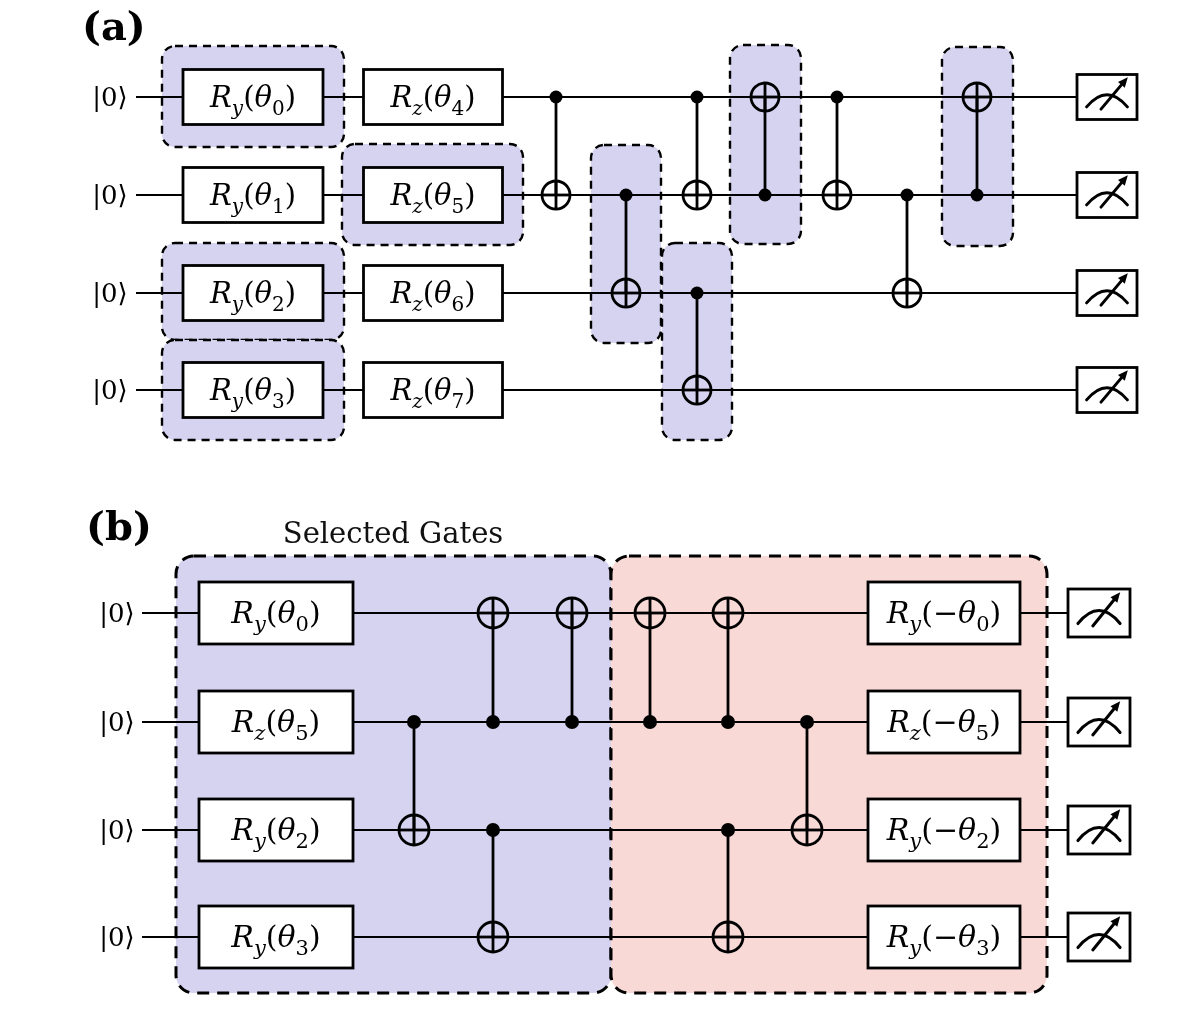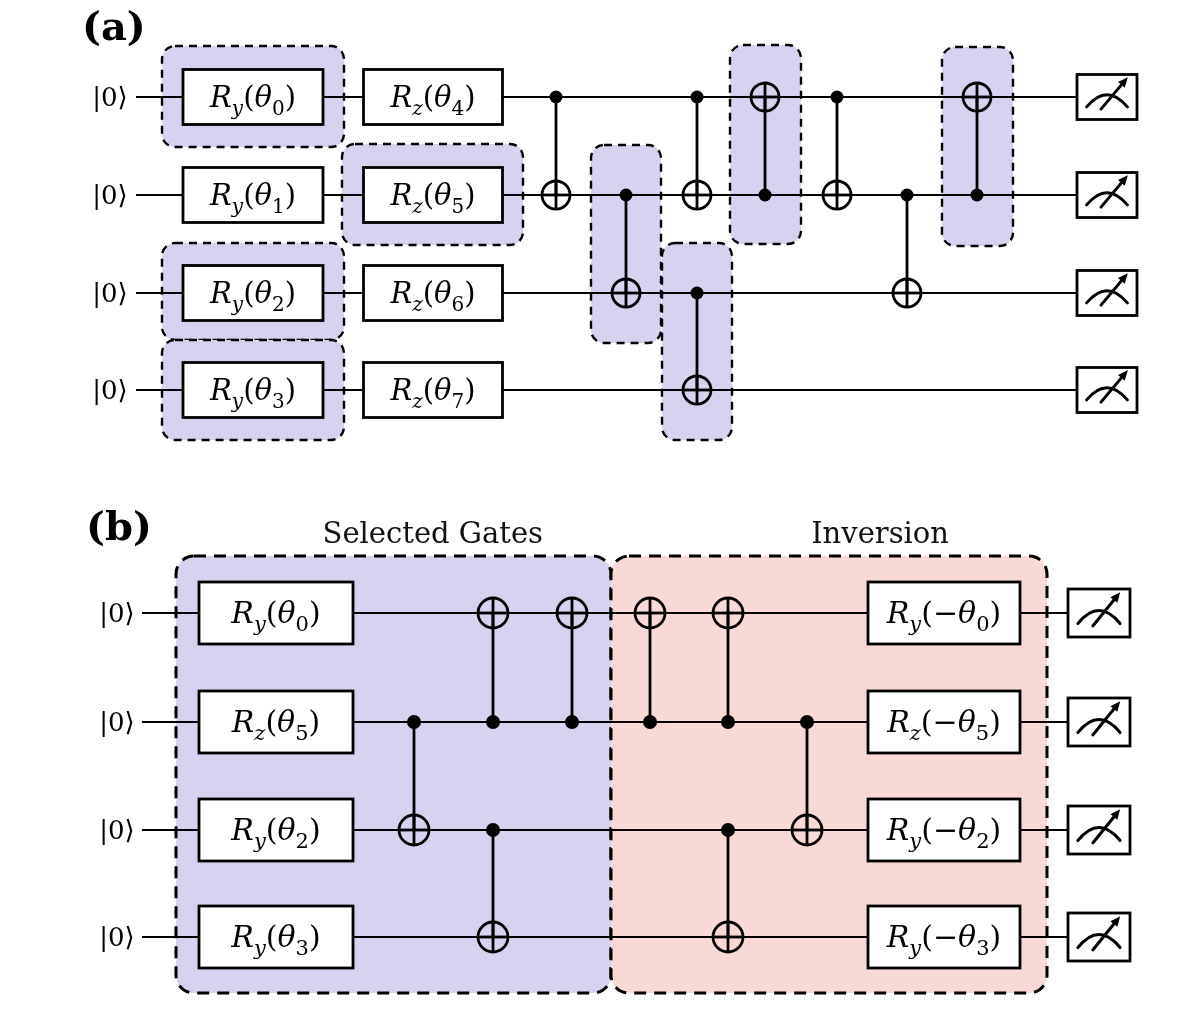--- a/index.html
+++ b/index.html
@@ -2,21 +2,21 @@
 <html><head>
 <meta charset="utf-8">
 <style>
   html,body{margin:0;padding:0;background:#ffffff;}
   .fig{
     position:relative;width:1186px;height:1024px;background:#ffffff;
     font-family:"DejaVu Serif","Liberation Serif",serif;overflow:hidden;
   }
   .fig svg{position:absolute;left:0;top:0;}
   .plabel{position:absolute;font-size:40px;font-weight:bold;color:#000;}
-  .rtitle{position:absolute;font-size:29px;color:#111;text-align:right;}
+  .rtitle{position:absolute;font-size:29px;color:#111;text-align:center;}
   .ql{position:absolute;width:52px;height:34px;line-height:34px;text-align:center;
       font-size:26px;color:#000;font-family:"DejaVu Serif","DejaVu Sans",serif;}
 </style>
 </head>
 <body>
 
 <div class="fig">
 
   <svg id="circuit-svg" width="1186" height="1024" viewBox="0 0 1186 1024">
       <g>
@@ -312,21 +312,20 @@
             <polygon points="1120.1895314193227,916.2817905887646 1117.2936121409437,926.816193824502 1110.4663878590566,921.263806175498" fill="#000000"></polygon>
           </g>
         </g>
       </g>
     </svg>
 
   <div class="plabel" style="left:82px;top:2px">(a)</div>
   <div class="plabel" style="left:86px;top:502px">(b)</div>
 
   <div class="rtitle" style="left:243px;top:516px;width:300px">Selected Gates</div>
-  <div class="rtitle" style="left:709px;top:516px;width:240px">Inversion</div>
 
   <div class="ql" style="left:84px;top:80px">|0⟩</div>
   <div class="ql" style="left:84px;top:178px">|0⟩</div>
   <div class="ql" style="left:84px;top:276px">|0⟩</div>
   <div class="ql" style="left:84px;top:373px">|0⟩</div>
 
   <div class="ql" style="left:91px;top:596px">|0⟩</div>
   <div class="ql" style="left:91px;top:705px">|0⟩</div>
   <div class="ql" style="left:91px;top:813px">|0⟩</div>
   <div class="ql" style="left:91px;top:920px">|0⟩</div>

